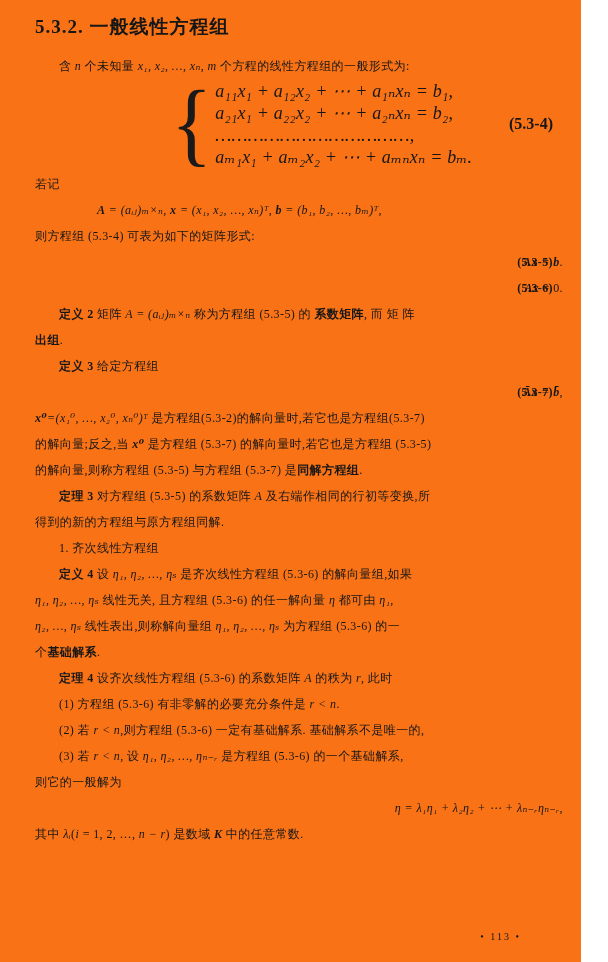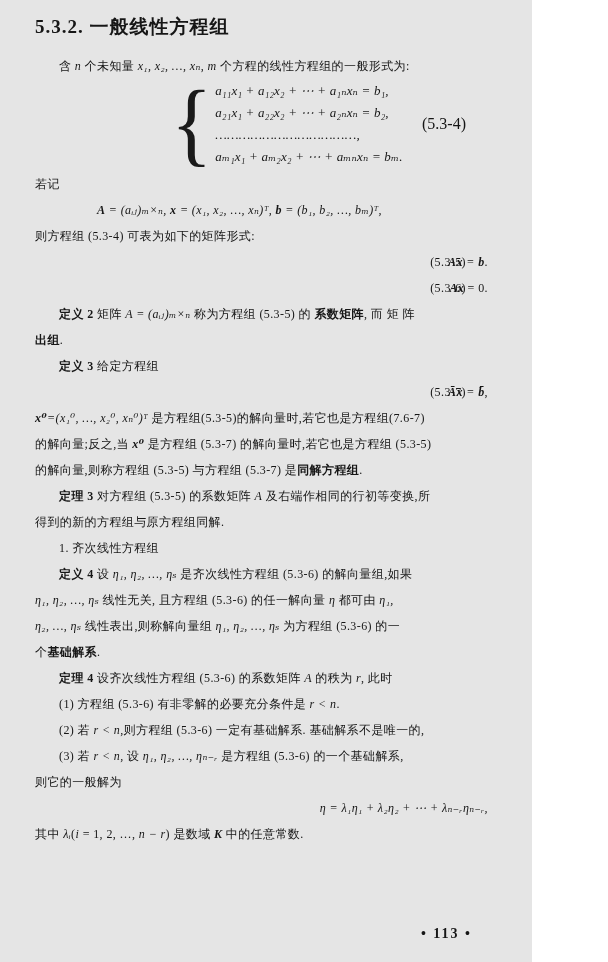--- a/index.html
+++ b/index.html
@@ -5,77 +5,77 @@
   * { margin: 0; padding: 0; box-sizing: border-box; }
   html, body { background: #ffffff; }
   body {
     width: 608px; height: 962px;
     font-family: "Liberation Serif", "DejaVu Serif", serif;
     color: #161616;
     overflow: hidden;
   }
   .page {
     position: relative;
-    width: 532px; height: 962px;
-    padding: 10px 44px 0 35px;
-    background: #e5e5e5;
+    width: 581px; height: 962px;
+    padding: 10px 18px 0 35px;
+    background: #f97316;
   }
   .title {
     font-size: 19px;
     font-weight: bold;
     letter-spacing: 1px;
     margin: 4px 0 13px 0;
   }
   .line {
     position: relative;
     font-size: 12px;
     line-height: 26px;
     letter-spacing: 0.4px;
     white-space: nowrap;
   }
   .line.in { text-indent: 2em; }
   .line.disp { text-align: right; }
   .line.off { padding-left: 62px; }
   .eqno {
     position: absolute;
-    right: 22px; top: 0;
+    right: 10px; top: 0;
     font-style: normal;
-    font-weight: normal;
+    font-weight: bold;
   }
   .b { font-weight: bold; }
   .i { font-style: italic; }
   
   .sys {
     position: relative;
     display: flex;
     align-items: center;
     padding-left: 136px;
     margin: 1px 0 3px 0;
   }
   .brace {
     font-size: 86px;
     line-height: 86px;
     font-weight: 400;
     transform: scaleY(1.08);
     margin-right: 3px;
     color: #1a1a1a;
   }
   .sysrow {
-    font-size: 13px;
+    font-size: 18px;
     line-height: 22px;
     font-style: italic;
     letter-spacing: 0.2px;
     white-space: nowrap;
   }
   .sys .eqno { top: 50%; transform: translateY(-50%); }
   .pageno {
     position: absolute;
     right: 60px; bottom: 20px;
-    font-size: 14px;
-    font-weight: bold;
+    font-size: 10px;
+    font-weight: normal;
     letter-spacing: 2px;
   }
 </style>
 </head>
 <body>
 
 <div class="page">
   <h1 class="title">5.3.2. 一般线性方程组</h1>
   <div id="doc">
       <div class="line in"><span>含 </span><span class="i">n</span><span> 个未知量 </span><span class="i">x₁, x₂, …, xₙ</span><span>, </span><span class="i">m</span><span> 个方程的线性方程组的一般形式为:</span></div>
@@ -91,21 +91,21 @@
       </div>
       <div class="line"><span>若记</span></div>
       <div class="line off"><span class="b i">A</span><span class="i"> = (aᵢⱼ)ₘ×ₙ, </span><span class="b i">x</span><span class="i"> = (x₁, x₂, …, xₙ)ᵀ, </span><span class="b i">b</span><span class="i"> = (b₁, b₂, …, bₘ)ᵀ,</span></div>
       <div class="line"><span>则方程组 (5.3-4) 可表为如下的矩阵形式:</span></div>
       <div class="line disp"><span class="b i">Ax</span><span class="i"> = </span><span class="b i">b</span><span>.</span><span class="eqno">(5.3-5)</span></div>
       <div class="line disp"><span class="b i">Ax</span><span> = 0.</span><span class="eqno">(5.3-6)</span></div>
       <div class="line in"><span class="b">定义 2</span><span>  矩阵 </span><span class="i">A = (aᵢⱼ)ₘ×ₙ</span><span> 称为方程组 (5.3-5) 的 </span><span class="b">系数矩阵</span><span>, 而 矩 阵</span></div>
       <div class="line"><span class="b">出组</span><span>.</span></div>
       <div class="line in"><span class="b">定义 3</span><span>  给定方程组</span></div>
       <div class="line disp"><span class="b i">Āx</span><span class="i"> = </span><span class="b i">b̄</span><span>,</span><span class="eqno">(5.3-7)</span></div>
-      <div class="line"><span class="b i">x⁰</span><span class="i">=(x₁⁰, …, x₂⁰, xₙ⁰)ᵀ </span><span>是方程组(5.3-5)的解向量时,若它也是方程组(7.6-7)</span></div>
+      <div class="line"><span class="b i">x⁰</span><span class="i">=(x₁⁰, …, x₂⁰, xₙ⁰)ᵀ </span><span>是方程组(5.3-2)的解向量时,若它也是方程组(5.3-7)</span></div>
       <div class="line"><span>的解向量;反之,当 </span><span class="b i">x⁰</span><span> 是方程组 (5.3-7) 的解向量时,若它也是方程组 (5.3-5)</span></div>
       <div class="line"><span>的解向量,则称方程组 (5.3-5) 与方程组 (5.3-7) 是</span><span class="b">同解方程组</span><span>.</span></div>
       <div class="line in"><span class="b">定理 3</span><span>  对方程组 (5.3-5) 的系数矩阵 </span><span class="i">A</span><span> 及右端作相同的行初等变换,所</span></div>
       <div class="line"><span>得到的新的方程组与原方程组同解.</span></div>
       <div class="line in"><span>1. 齐次线性方程组</span></div>
       <div class="line in"><span class="b">定义 4</span><span>  设 </span><span class="i">η₁, η₂, …, ηₛ</span><span> 是齐次线性方程组 (5.3-6) 的解向量组,如果</span></div>
       <div class="line"><span class="i">η₁, η₂, …, ηₛ</span><span> 线性无关, 且方程组 (5.3-6) 的任一解向量 </span><span class="i">η</span><span> 都可由 </span><span class="i">η₁,</span></div>
       <div class="line"><span class="i">η₂, …, ηₛ</span><span> 线性表出,则称解向量组 </span><span class="i">η₁, η₂, …, ηₛ</span><span> 为方程组 (5.3-6) 的一</span></div>
       <div class="line"><span>个</span><span class="b">基础解系</span><span>.</span></div>
       <div class="line in"><span class="b">定理 4</span><span>  设齐次线性方程组 (5.3-6) 的系数矩阵 </span><span class="i">A</span><span> 的秩为 </span><span class="i">r</span><span>, 此时</span></div>

